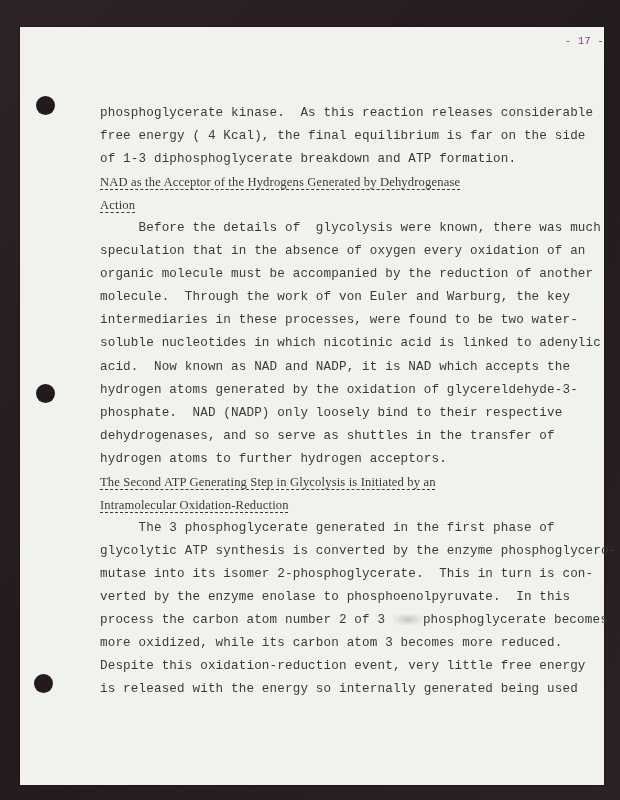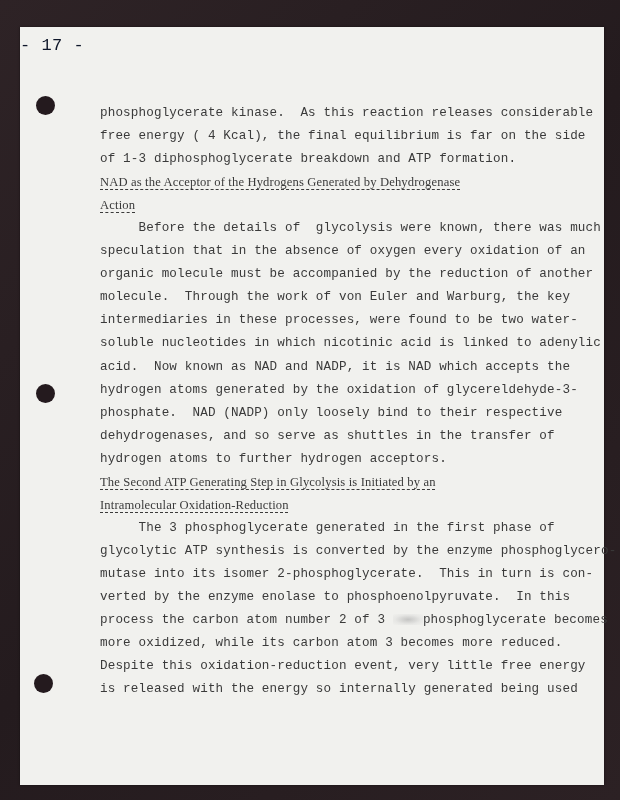--- a/index.html
+++ b/index.html
@@ -17,21 +17,21 @@
       position: absolute; left: 20px; top: 27px; width: 584px; height: 758px;
       background: #f1f1ee;
       box-shadow: 0 0 2px rgba(0,0,0,0.5);
     }
     .hole {
       position: absolute; width: 19px; height: 19px; border-radius: 50%;
       background: #241a1e;
     }
     .page-number {
       position: absolute; left: 0; width: 100%; top: 9px;
-      text-align: left; font-size: 17px; color: #0f172a; letter-spacing: 0.5px;
+      text-align: right; font-size: 10px; color: #a21caf; letter-spacing: 0.5px;
     }
     .body-text {
       position: absolute; left: 80px; top: 75px; width: 470px;
       font-size: 12.6px; line-height: 23.05px; color: #3a3a3a;
       white-space: pre; letter-spacing: 0.15px;
     }
     .line { display: block; height: 23.05px; }
     .heading { text-decoration: underline; text-decoration-style: dashed; text-underline-offset: 3px; text-decoration-thickness: 1px; font-family: Liberation Serif, serif; }
     .smudge {
       display: inline-block; width: 30px; height: 11px; vertical-align: middle;

